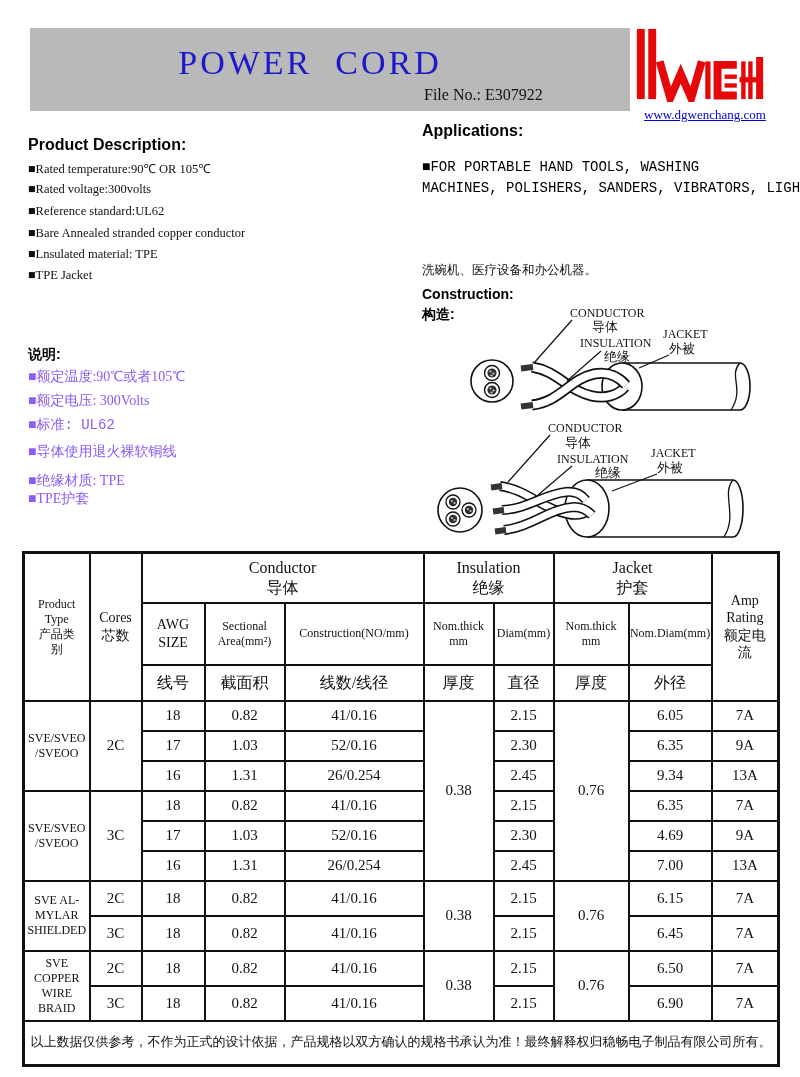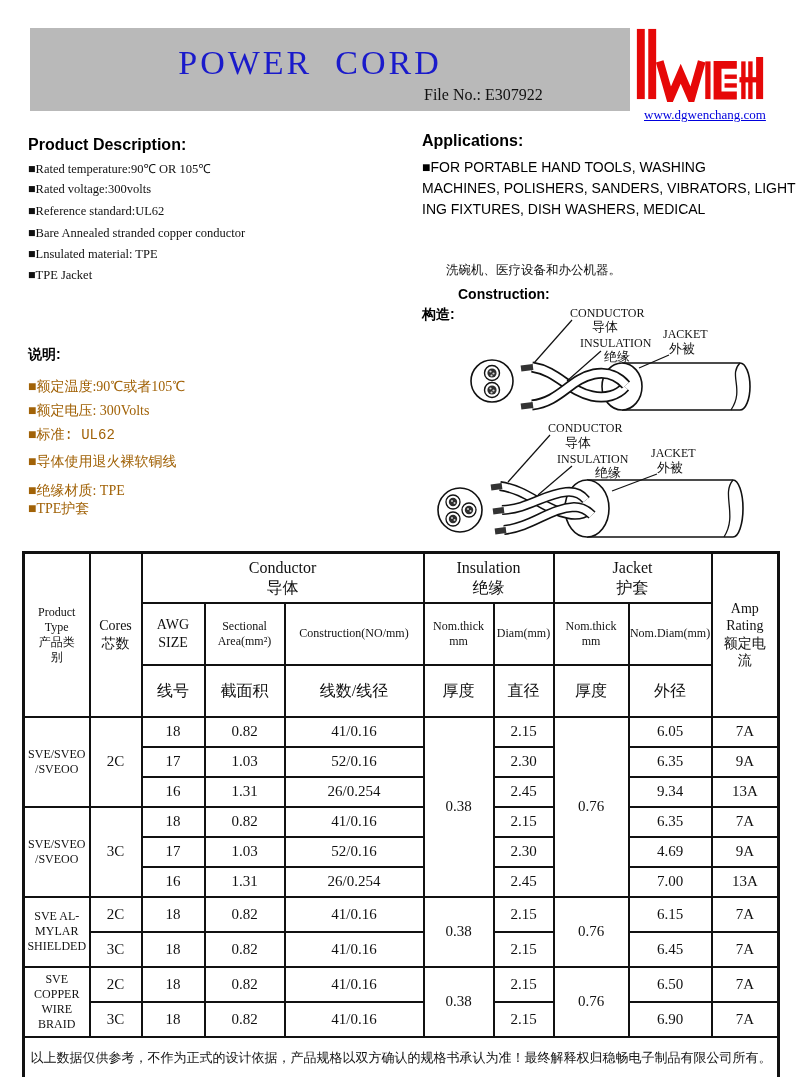--- a/index.html
+++ b/index.html
@@ -15,41 +15,41 @@
   .fileno{left:424px;top:86px;font-size:16px;color:#111;}
   .logo{left:636px;top:26px;}
   .website{left:644px;top:107px;font-size:13px;color:#0000dd;
            text-decoration:underline;font-family:"Liberation Serif",serif;}
 
   
   .h-sec{font-family:"Liberation Sans",sans-serif;font-weight:bold;font-size:16px;color:#000;}
   .h-sub{font-family:"Liberation Sans",sans-serif;font-weight:bold;font-size:14px;color:#000;}
 
   .pd-item{font-size:12.5px;color:#111;white-space:pre;}
-  .cn-item{font-size:14px;color:#a16207;white-space:pre;margin-top:10px;}
-  .app-line{font-family:Liberation Sans, sans-serif;font-size:14px;color:#000;white-space:pre;text-align:right;}
+  .cn-item{font-size:14px;color:#8b5cf6;white-space:pre;}
+  .app-line{font-family:Liberation Mono, monospace;font-size:14px;color:#000;white-space:pre;text-align:right;}
   .app-cn{font-size:12.5px;color:#111;white-space:pre;}
 
   
   svg text{font-family:"Liberation Serif",serif;fill:#111;}
   .lbl-en{font-size:12px;}
   .lbl-cn{font-size:13px;}
 
   
   table.spec{position:absolute;left:22px;top:551px;width:755px;border-collapse:collapse;
              table-layout:fixed;border:3px solid #111;}
   table.spec th,table.spec td{border:2px solid #111;text-align:center;vertical-align:middle;
              font-weight:normal;white-space:pre-line;padding:0;line-height:1.25;color:#111;}
   .fz-group{font-size:16px;}
   .fz-en{font-size:12px;}
   .fz-cn{font-size:16px;}
   .fz-body{font-size:15px;}
   .fz-type{font-size:12px;}
   .fz-cores{font-size:14px;}
-  tr.hr1{height:50px;} tr.hr2{height:62px;} tr.hr3{height:52px;}
+  tr.hr1{height:50px;} tr.hr2{height:62px;} tr.hr3{height:36px;}
   tr.h30{height:30px;} tr.h35{height:35px;}
   td.footnote{height:42px;font-size:13px;text-align:center;white-space:normal;}
 </style>
 </head>
 <body>
 
 <div class="page">
 
   <div class="abs banner"></div>
   <div class="abs title">POWER  CORD</div>
@@ -83,27 +83,26 @@
   <div class="abs pd-item" style="left:28px;top:268px;">■TPE Jacket</div>
 
   <div class="abs h-sub" style="left:28px;top:346px;">说明:</div>
   <div class="abs cn-item" style="left:28px;top:368px;">■额定温度:90℃或者105℃</div>
   <div class="abs cn-item" style="left:28px;top:392px;">■额定电压: 300Volts</div>
   <div class="abs cn-item" style="left:28px;top:416px;font-family:Liberation Mono, monospace;">■标准: UL62</div>
   <div class="abs cn-item" style="left:28px;top:443px;">■导体使用退火裸软铜线</div>
   <div class="abs cn-item" style="left:28px;top:472px;">■绝缘材质: TPE</div>
   <div class="abs cn-item" style="left:28px;top:490px;">■TPE护套</div>
 
-  <div class="abs h-sec" style="left:422px;top:132px;">Applications:</div>
+  <div class="abs h-sec" style="left:422px;top:122px;">Applications:</div>
   <div class="abs app-line" style="left:422px;top:159px;">■FOR PORTABLE HAND TOOLS, WASHING</div>
   <div class="abs app-line" style="left:422px;top:180px;">MACHINES, POLISHERS, SANDERS, VIBRATORS, LIGHT</div>
-  <div class="abs app-line" style="left:422px;top:201px;">ING FIXTURES, DISH WASHERS, MEDICAL</div>
-  <div class="abs app-cn" style="left:446px;top:262px;">洗碗机、医疗设备和办公机器。</div>
-
-  <div class="abs h-sub" style="left:422px;top:286px;margin-left:36px;">Construction:</div>
+  <div class="abs app-cn" style="left:422px;top:262px;">洗碗机、医疗设备和办公机器。</div>
+
+  <div class="abs h-sub" style="left:422px;top:286px;">Construction:</div>
   <div class="abs h-sub" style="left:422px;top:306px;">构造:</div>
 
   <svg class="abs" style="left:420px;top:293px;" width="380" height="258" viewBox="0 0 380 258">
 
     <circle cx="72" cy="88" r="21" fill="#fff" stroke="#111" stroke-width="1.6"></circle>
     <circle cx="72" cy="80" r="7.5" fill="#fff" stroke="#111" stroke-width="1.4"></circle>
     <circle cx="72" cy="80" r="4.6" fill="#2e2e2e"></circle>
     <circle cx="70.5" cy="78.5" r="1.1" fill="#cfcfcf"></circle>
     <circle cx="73.5" cy="80.5" r="1.1" fill="#cfcfcf"></circle>
     <circle cx="71.5" cy="82.5" r="1.1" fill="#cfcfcf"></circle>

